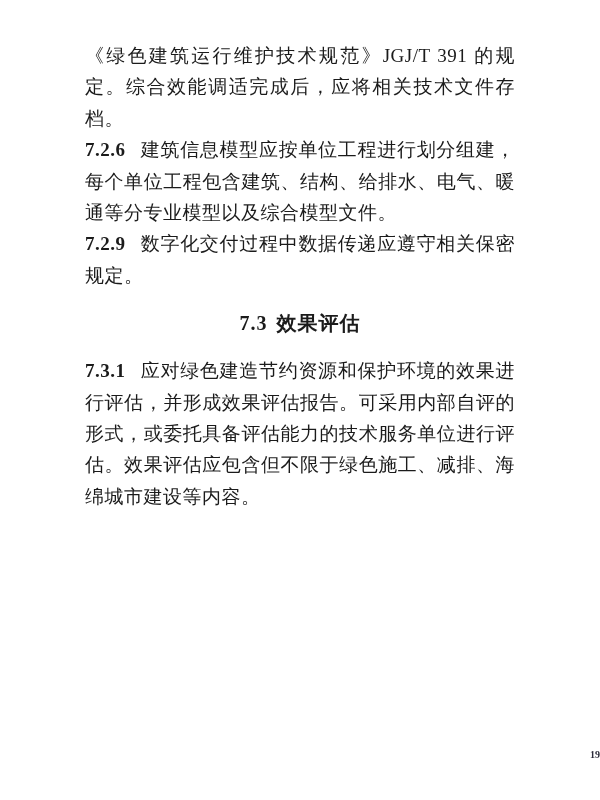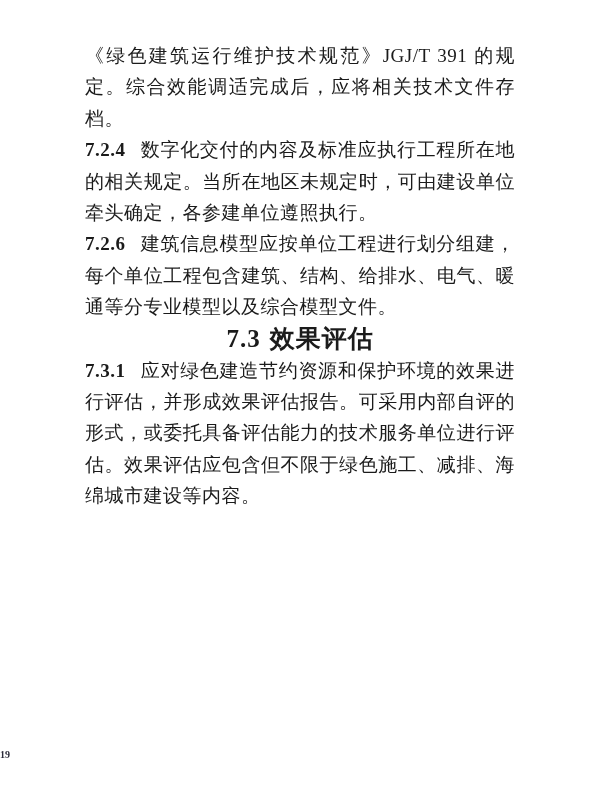--- a/index.html
+++ b/index.html
@@ -30,57 +30,57 @@
     text-justify: inter-ideograph;
     letter-spacing: 0.5px;
   }
   .clause-number {
     font-weight: bold;
     letter-spacing: 0.5px;
     margin-right: 15px;
     white-space: nowrap;
   }
   .section-heading {
-    margin: 0;
-    font-size: 25px;
+    margin: 16px;
+    font-size: 20px;
     line-height: 32px;
     font-weight: bold;
     text-align: center;
     letter-spacing: 1px;
   }
   .section-heading .section-number {
     margin-right: 9px;
   }
   .page-footer {
     position: absolute;
     left: 0;
     right: 0;
     bottom: 40px;
-    text-align: left;
+    text-align: right;
     font-size: 10px;
     font-weight: bold;
     color: #2b2b3a;
     letter-spacing: 0;
   }
 </style>
 </head>
 <body>
 
 <div class="page">
   <div class="doc-body">
 
     <p><span>《绿色建筑运行维护技术规范》JGJ/T 391 的规定。综合效能调适完成后，应将相关技术文件存档。</span></p>
 
-    <p><span class="clause-number">7.2.4</span><span>数字化交付的内容及标准应执行工程所在地的相关规定。当所在地区未规定时，可由建设单位牵头确定，各参建单位遵照执行。</span></p>
 
 
     <p><span class="clause-number">7.2.6</span><span>建筑信息模型应按单位工程进行划分组建，每个单位工程包含建筑、结构、给排水、电气、暖通等分专业模型以及综合模型文件。</span></p>
 
 
 
+    <p><span class="clause-number">7.2.9</span><span>数字化交付过程中数据传递应遵守相关保密规定。</span></p>
 
     <h2 class="section-heading"><span class="section-number">7.3</span><span>效果评估</span></h2>
 
     <p><span class="clause-number">7.3.1</span><span>应对绿色建造节约资源和保护环境的效果进行评估，并形成效果评估报告。可采用内部自评的形式，或委托具备评估能力的技术服务单位进行评估。效果评估应包含但不限于绿色施工、减排、海绵城市建设等内容。</span></p>
 
   </div>
 
   <div class="page-footer">19</div>
 </div>
 

